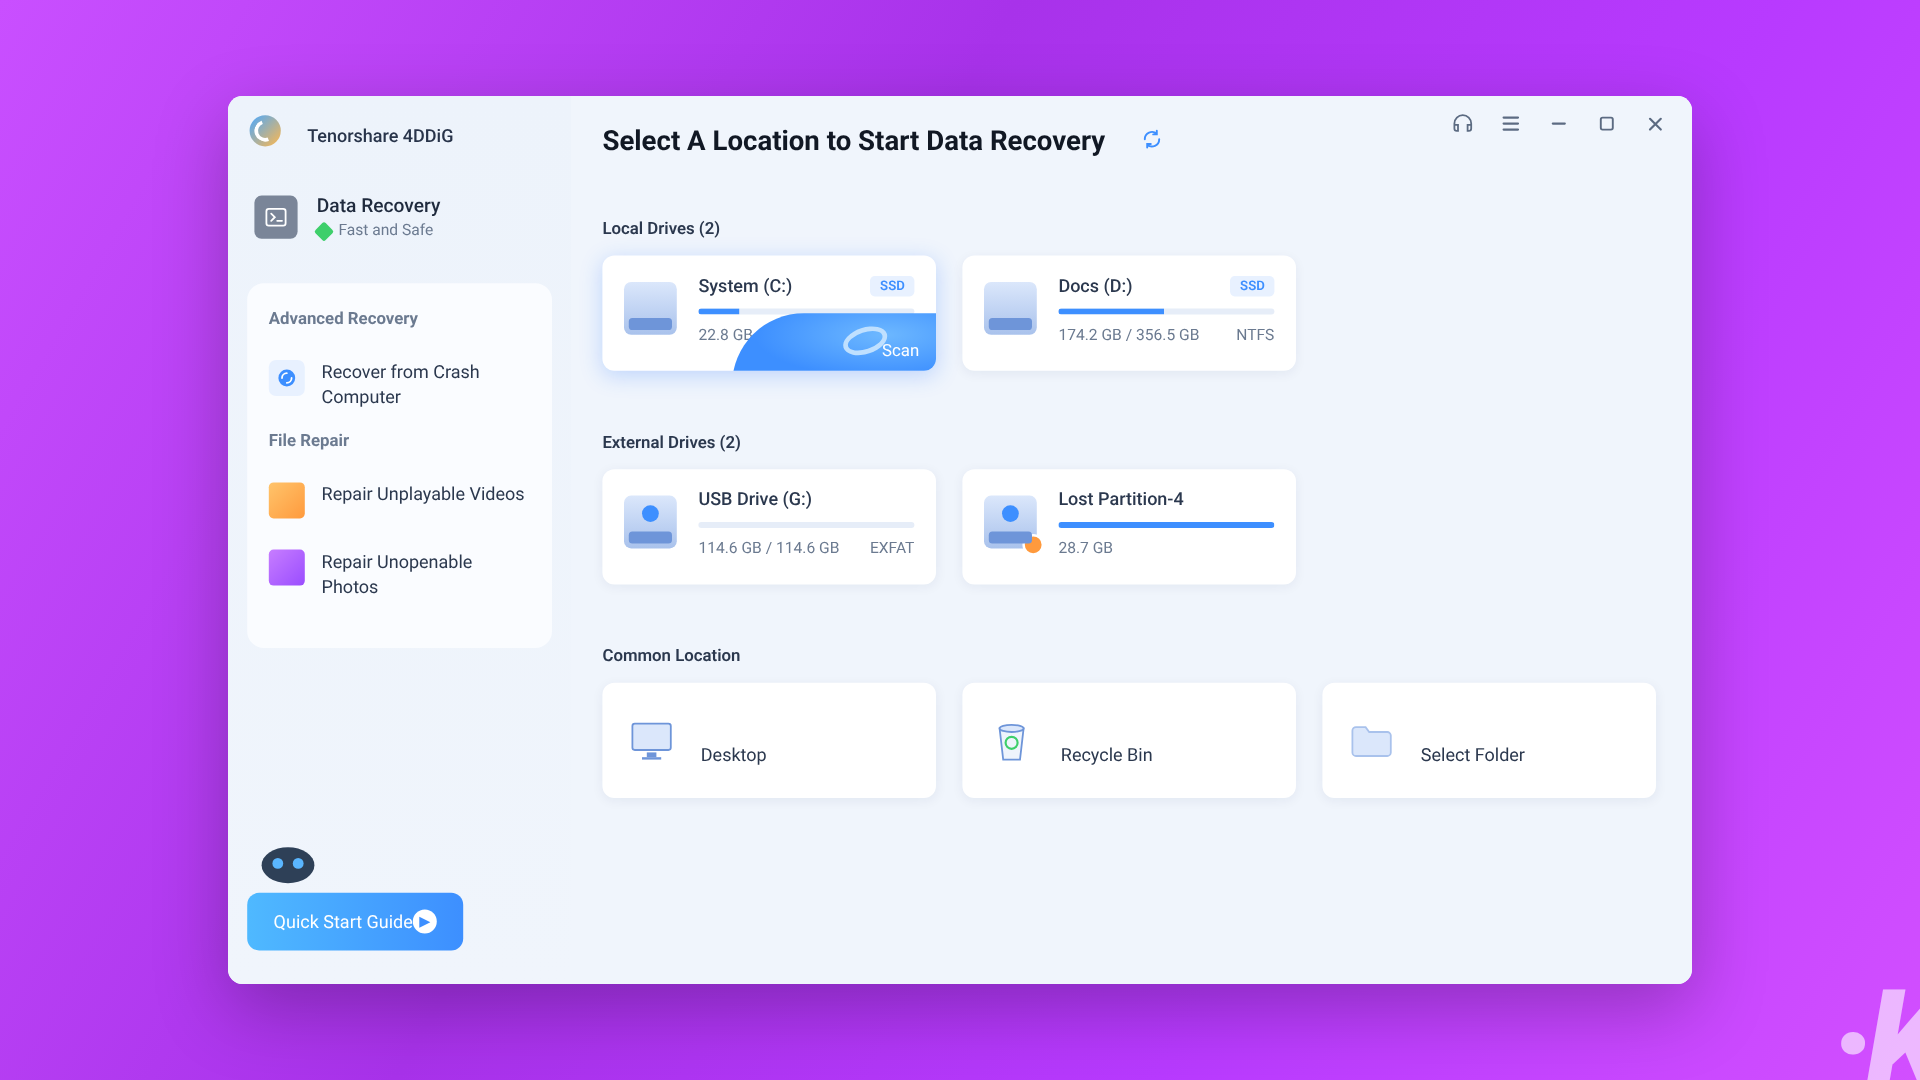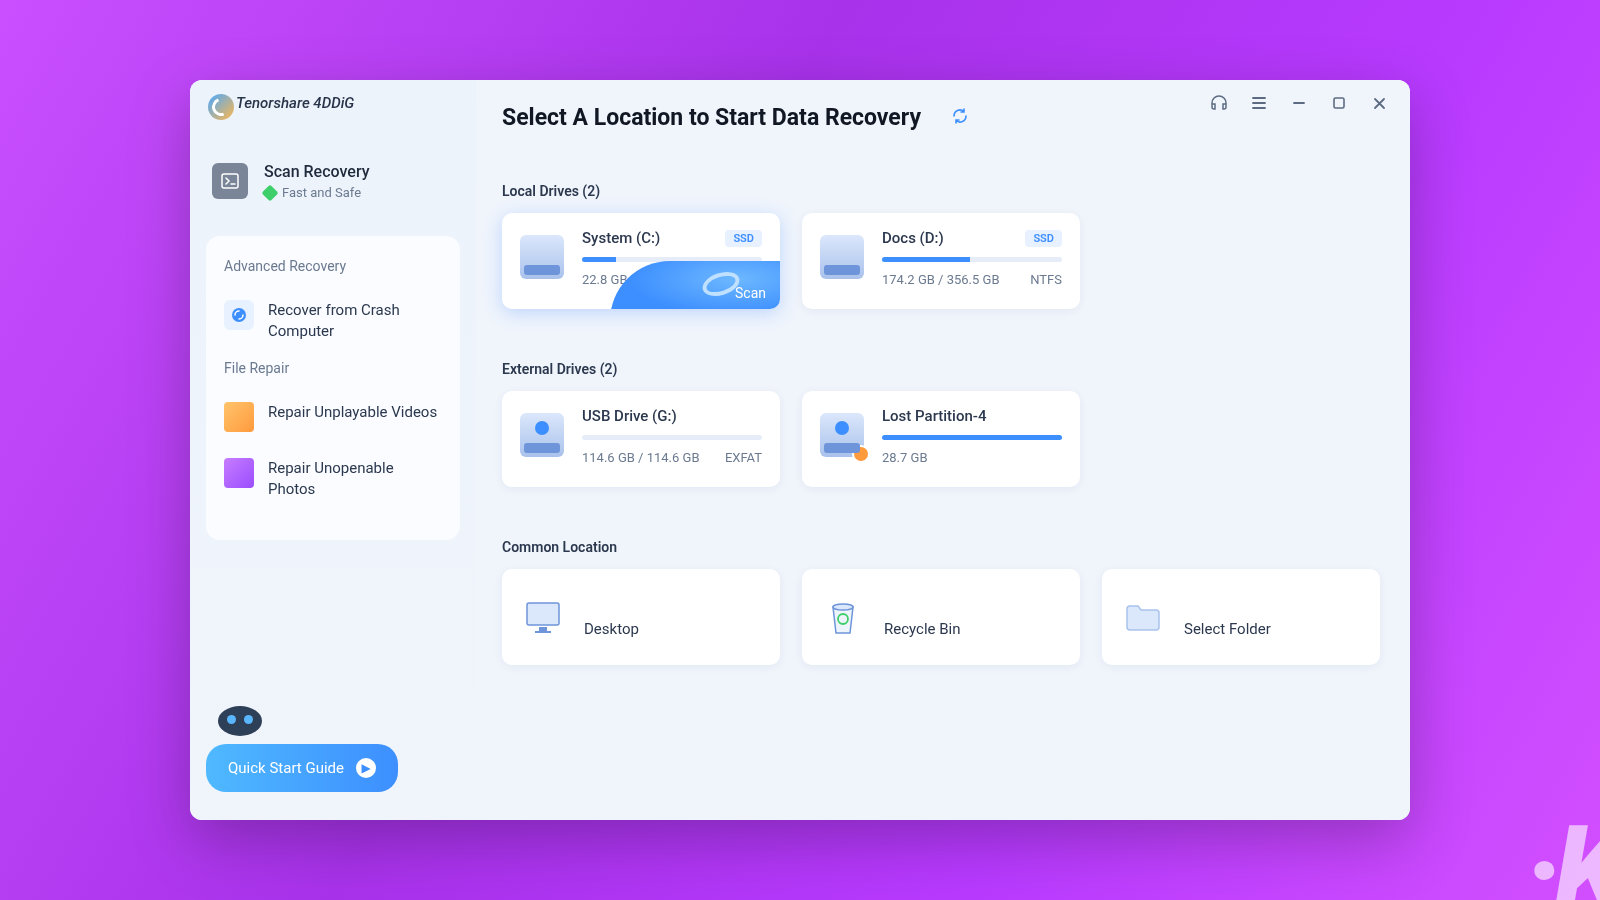--- a/index.html
+++ b/index.html
@@ -24,25 +24,24 @@
 }
 .sidebar {
   width: 300px;
   background: linear-gradient(180deg, #edf3fb 0%, #f0f5fc 100%);
   display: flex;
   flex-direction: column;
   padding: 0;
 }
 .titlebar-left {
   display: flex;
-  align-items: flex-start;
-  gap: 2px;
+  align-items: flex-end;
+  gap: 22px;
   padding: 14px 18px 14px 18px;
   height: 56px;
-  font-style: italic;
 }
 .logo {
   width: 26px; height: 26px;
   background: linear-gradient(135deg, #4aa8ff, #ffb84d);
   border-radius: 50%;
   position: relative;
 }
 .logo::before {
   content: "";
   position: absolute;
@@ -73,21 +72,21 @@
 }
 .nav-text .nav-title { font-size: 16px; color: #1f2a3d; font-weight: 500; }
 .nav-text .nav-sub { font-size: 13px; color: #6b7a90; display: flex; align-items: center; gap: 6px; margin-top: 4px; }
 .shield-dot { width: 12px; height: 12px; background: #3ecf6b; border-radius: 2px; transform: rotate(45deg); }
 .side-card {
   margin: 16px 16px 0;
   background: #fafcff;
   border-radius: 14px;
   padding: 22px 18px;
 }
-.side-card h4 { font-size: 14px; color: #6b7a90; font-weight: 400; margin-bottom: 18px; }
+.side-card h4 { font-size: 14px; color: #6b7a90; font-weight: 700; margin-bottom: 18px; }
 .side-card h4.second { }
 .side-link {
   display: flex;
   align-items: flex-start;
   gap: 14px;
   padding: 8px 0 18px;
   cursor: pointer;
 }
 .side-link-icon {
   width: 30px; height: 30px;
@@ -112,26 +111,26 @@
   content: ""; position: absolute; width: 9px; height: 9px;
   background: #5ab6ff; border-radius: 50%; top: 9px;
 }
 .robot::before { left: 9px; }
 .robot::after { right: 9px; }
 .quick-start {
   margin-top: 8px;
   background: linear-gradient(90deg, #4fb9ff, #3d8fff);
   color: #fff;
   border: none;
-  border-radius: 20px;
+  border-radius: 10px;
   padding: 14px 22px;
   font-size: 15px;
   display: inline-flex;
   align-items: center;
-  gap: 12px;
+  gap: 0;
   cursor: pointer;
 }
 .qs-arrow {
   width: 20px; height: 20px; background: #fff; border-radius: 50%;
   display: flex; align-items: center; justify-content: center;
   color: #3d8fff; font-size: 12px;
 }
 .main {
   flex: 1;
   background: #f0f5fc;
@@ -280,21 +279,21 @@
 
     <div class="nav-primary">
       <div class="nav-item">
         <div class="nav-icon">
           <svg width="20" height="20" viewBox="0 0 20 20" fill="none">
               <rect x="2" y="3" width="16" height="14" rx="2" stroke="#fff" stroke-width="1.5"></rect>
               <path d="M6 7l3 3-3 3M11 13h4" stroke="#fff" stroke-width="1.5" stroke-linecap="round"></path>
             </svg>
         </div>
         <div class="nav-text">
-          <div class="nav-title">Scan Recovery</div>
+          <div class="nav-title">Data Recovery</div>
           <div class="nav-sub">
             <span class="shield-dot"></span>
             <span>Fast and Safe</span>
           </div>
         </div>
       </div>
     </div>
 
     <div class="side-card">
       <h4>Advanced Recovery</h4>

